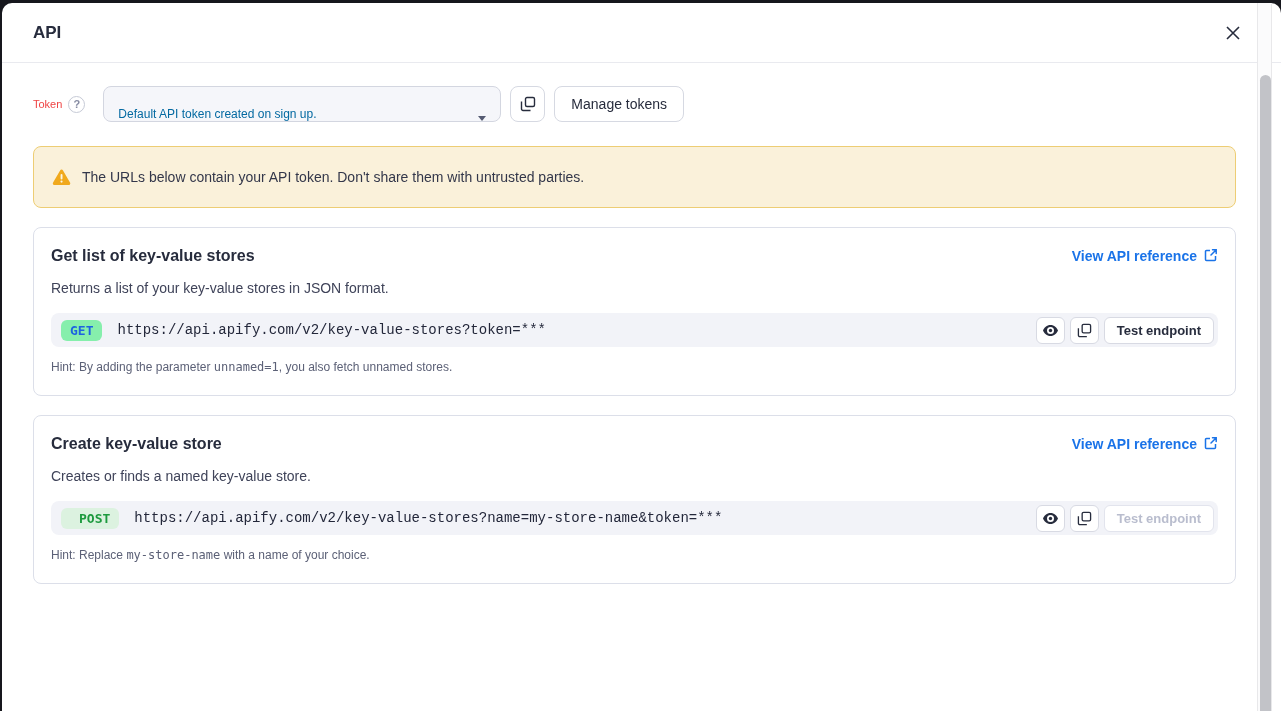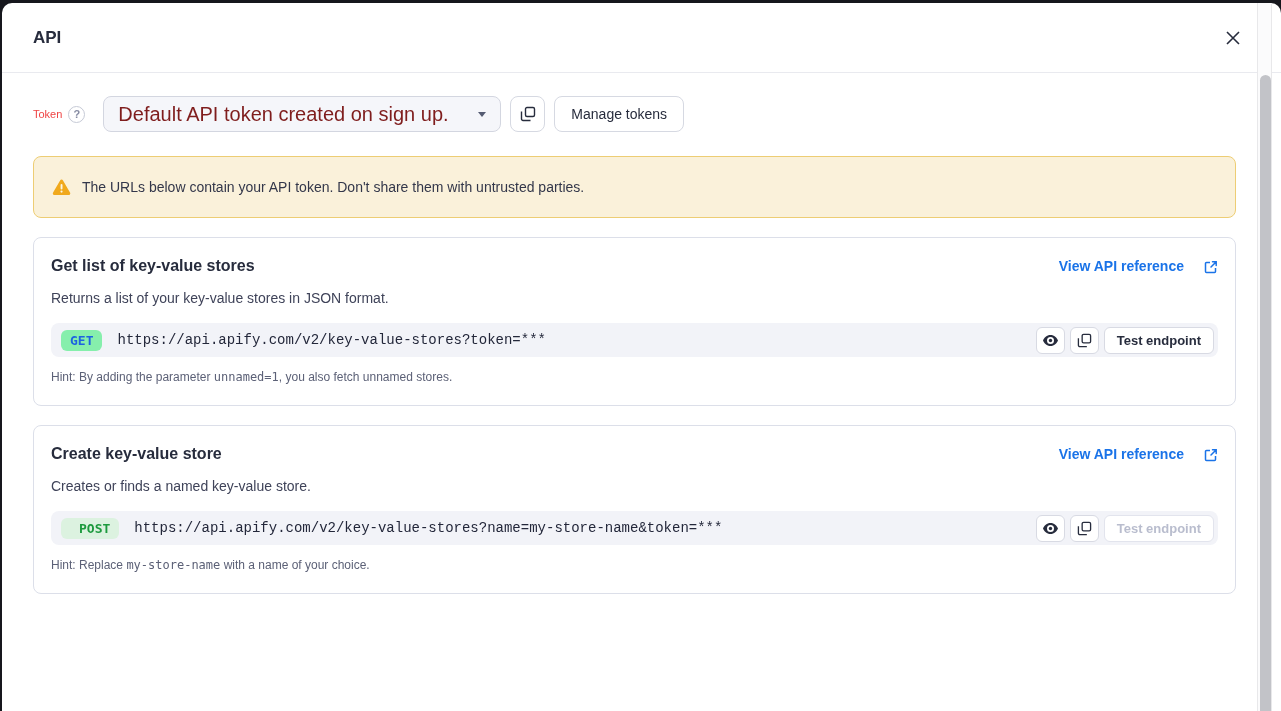--- a/index.html
+++ b/index.html
@@ -12,21 +12,21 @@
   }
   .modal {
     position: absolute;
     left: 2px; top: 3px; right: 0; bottom: 0;
     background: #ffffff;
     border-radius: 10px 10px 0 0;
     overflow: hidden;
   }
   
   .modal-header {
-    height: 70px;
+    height: 60px;
     display: flex;
     align-items: center;
     justify-content: space-between;
     padding: 0 36px 0 31px;
     border-bottom: 1px solid #e9eaef;
   }
   .modal-title { font-size: 17px; font-weight: 700; color: #272c3d; }
   .close-btn {
     background: none; border: none; cursor: pointer;
     width: 24px; height: 24px; display: flex; align-items: center; justify-content: center;
@@ -43,23 +43,23 @@
     border: 1px solid #c6cad6; color: #878ca3;
     font-size: 11px; font-weight: 700;
     display: inline-flex; align-items: center; justify-content: center;
     margin-right: 18px;
   }
   .token-select {
     width: 398px; height: 36px;
     background: #f5f6fa;
     border: 1px solid #d3d6e0;
     border-radius: 8px;
-    display: flex; align-items: center; justify-content: space-between;
+    display: flex; align-items: flex-end; justify-content: space-between;
     padding: 0 14px;
-    font-size: 20px; color: #7f1d1d;
+    font-size: 12px; color: #0369a1;
     cursor: pointer;
   }
   .caret {
     width: 0; height: 0;
     border-left: 4.5px solid transparent;
     border-right: 4.5px solid transparent;
     border-top: 5px solid #555b72;
   }
   .icon-btn {
     height: 36px; width: 35px;
@@ -100,21 +100,21 @@
     margin-top: 19px;
     border: 1px solid #dcdfe9;
     border-radius: 8px;
     background: #ffffff;
     padding: 19px 17px 21px 17px;
   }
   .card-head { display: flex; align-items: center; justify-content: space-between; }
   .card-title { font-size: 16px; font-weight: 700; color: #272c3d; }
   .ref-link {
     font-size: 14px; font-weight: 600; color: #1a73e8;
-    display: inline-flex; align-items: flex-end; gap: 20px;
+    display: inline-flex; align-items: flex-start; gap: 7px;
     text-decoration: none; cursor: pointer;
   }
   .card-desc { margin-top: 15px; font-size: 14px; color: #3f4359; }
   .endpoint-bar {
     margin-top: 17px;
     background: #f2f3f8;
     border-radius: 8px;
     height: 34px;
     display: flex; align-items: center;
     padding: 0 4px 0 10px;

